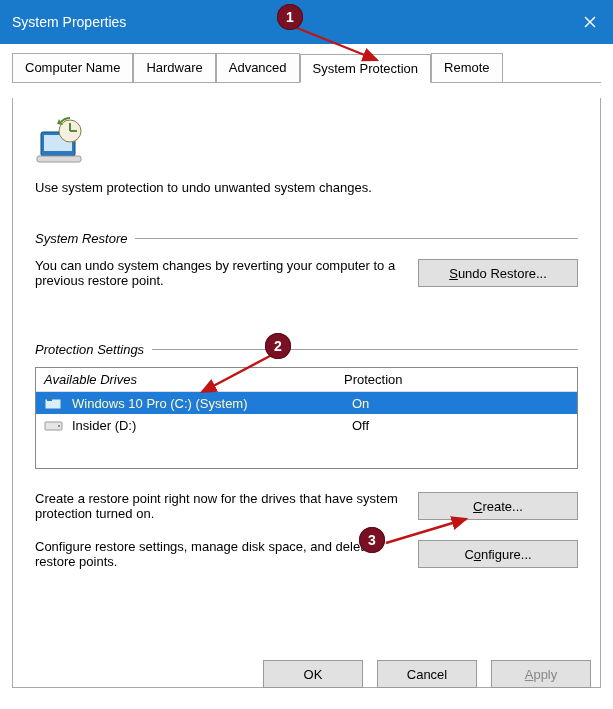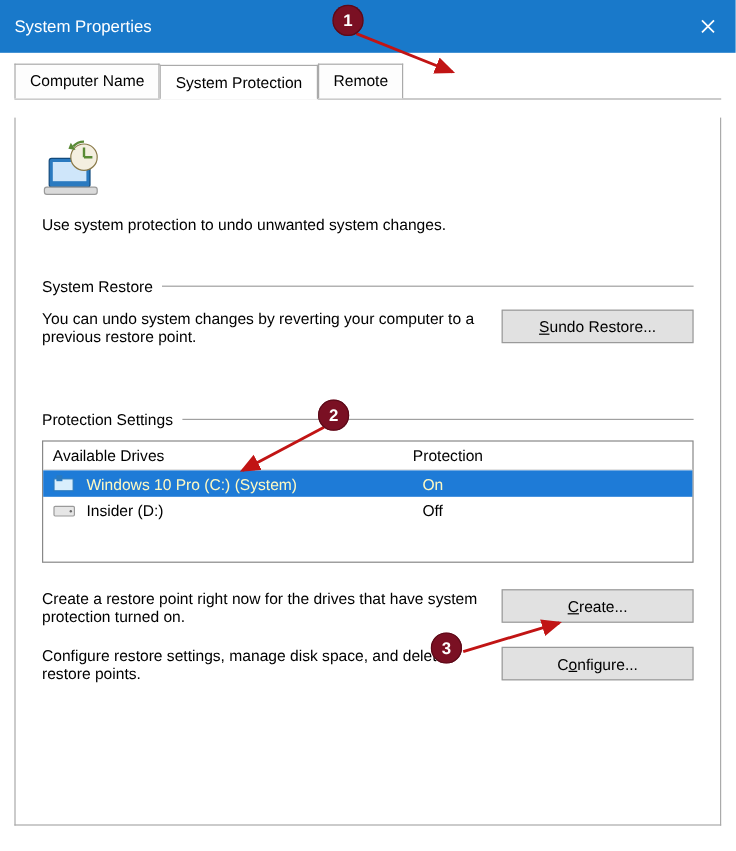--- a/index.html
+++ b/index.html
@@ -83,28 +83,30 @@
     margin-bottom: 22px;
   }
   .group-title-row {
     display: flex;
     align-items: center;
     gap: 8px;
     margin-bottom: 10px;
   }
   .group-title {
     white-space: nowrap;
+    font-style: italic;
   }
   .group-line {
     flex: 1;
     height: 1px;
     background: #a0a0a0;
   }
   .row {
     display: flex;
+    align-items: center;
     gap: 16px;
     margin-bottom: 6px;
   }
   .row .text {
     flex: 1;
   }
   .btn {
     min-width: 160px;
     height: 28px;
     border: 1px solid #9a9a9a;
@@ -123,21 +125,21 @@
   .drives {
     border: 1px solid #888;
     margin: 4px 0 16px 0;
     background: #fff;
   }
   .drives-head {
     display: flex;
     padding: 4px 8px;
     border-bottom: 1px solid #ddd;
   }
-  .drives-head .c1 { flex: 0 0 300px; }
+  .drives-head .c1 { flex: 0 0 300px; font-style: italic; }
   .drives-head .c2 { flex: 1; }
   .drives-body { min-height: 76px; padding-bottom: 2px; }
   .drive-row {
     display: flex;
     align-items: center;
     padding: 3px 8px;
     gap: 8px;
   }
   .drive-row.selected {
     background: #1e7bd7;
@@ -186,20 +188,22 @@
       <line x1="1" y1="1" x2="11" y2="11" stroke="#fff" stroke-width="1.4"></line>
       <line x1="11" y1="1" x2="1" y2="11" stroke="#fff" stroke-width="1.4"></line>
     </svg>
   </div>
 </div>
 
 <div class="client">
 
   <div class="tabstrip">
     <div class="tab">Computer Name</div>
+    <div class="tab">Hardware</div>
+    <div class="tab">Advanced</div>
     <div class="tab active">System Protection</div>
     <div class="tab">Remote</div>
   </div>
 
   <div class="tabpanel">
 
     <div class="intro">
       <div class="icon-wrap">
         <svg width="50" height="50" viewBox="0 0 50 50">
           <rect x="6" y="16" width="34" height="24" rx="2" fill="#2a7ac0" stroke="#124a7c"></rect>
@@ -269,20 +273,25 @@
       </div>
 
       <div class="row" style="margin-top:18px;">
         <div class="text">Configure restore settings, manage disk space, and delete restore points.</div>
         <button class="btn"><span>C</span><span class="u">o</span><span>nfigure...</span></button>
       </div>
     </div>
 
   </div>
 
+  <div class="footer">
+    <button class="btn small">OK</button>
+    <button class="btn small">Cancel</button>
+    <button class="btn small" disabled=""><span class="u">A</span><span>pply</span></button>
+  </div>
 
 </div>
 
 <div class="badge" style="left:277px; top:4px;">1</div>
 <svg class="arrow" style="left:293px; top:24px;" width="100" height="50">
   <defs>
       <marker id="ah1" markerWidth="8" markerHeight="8" refX="6" refY="3" orient="auto">
         <path d="M0,0 L7,3 L0,6 Z" fill="#c11414"></path>
       </marker>
     </defs>

